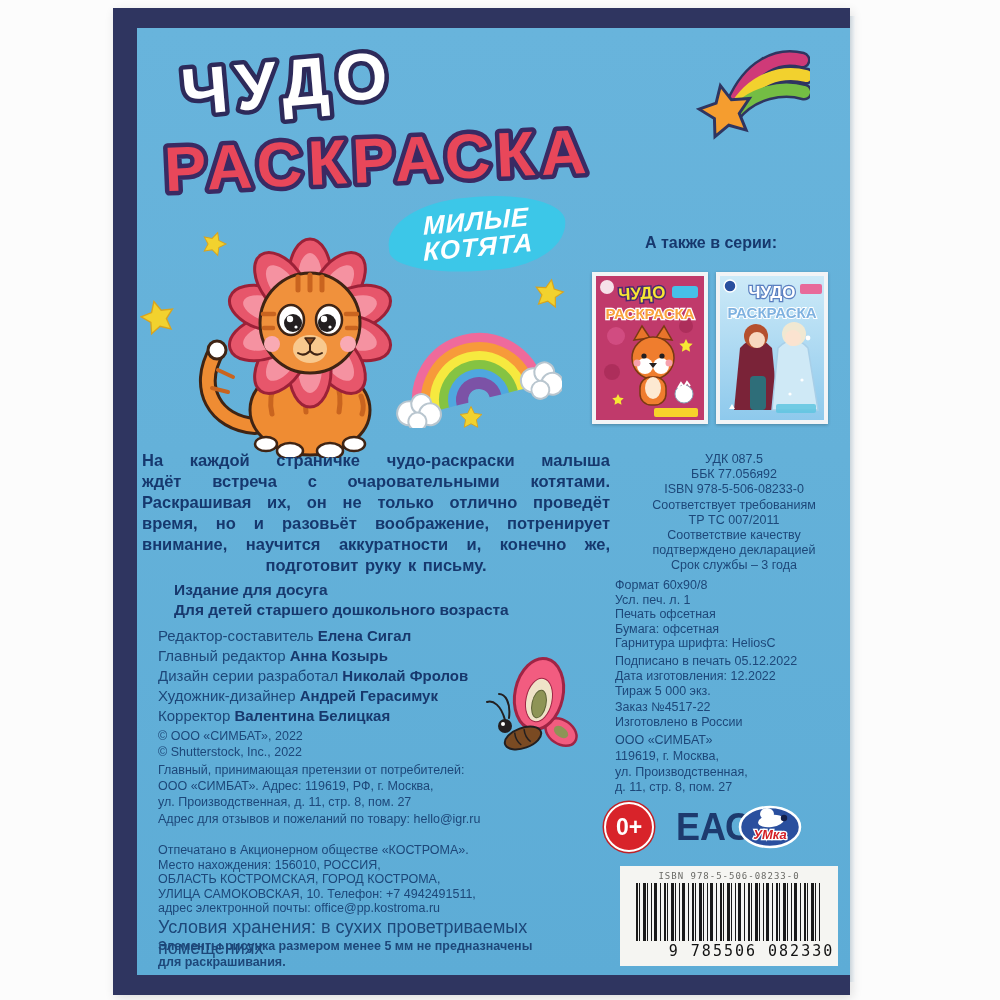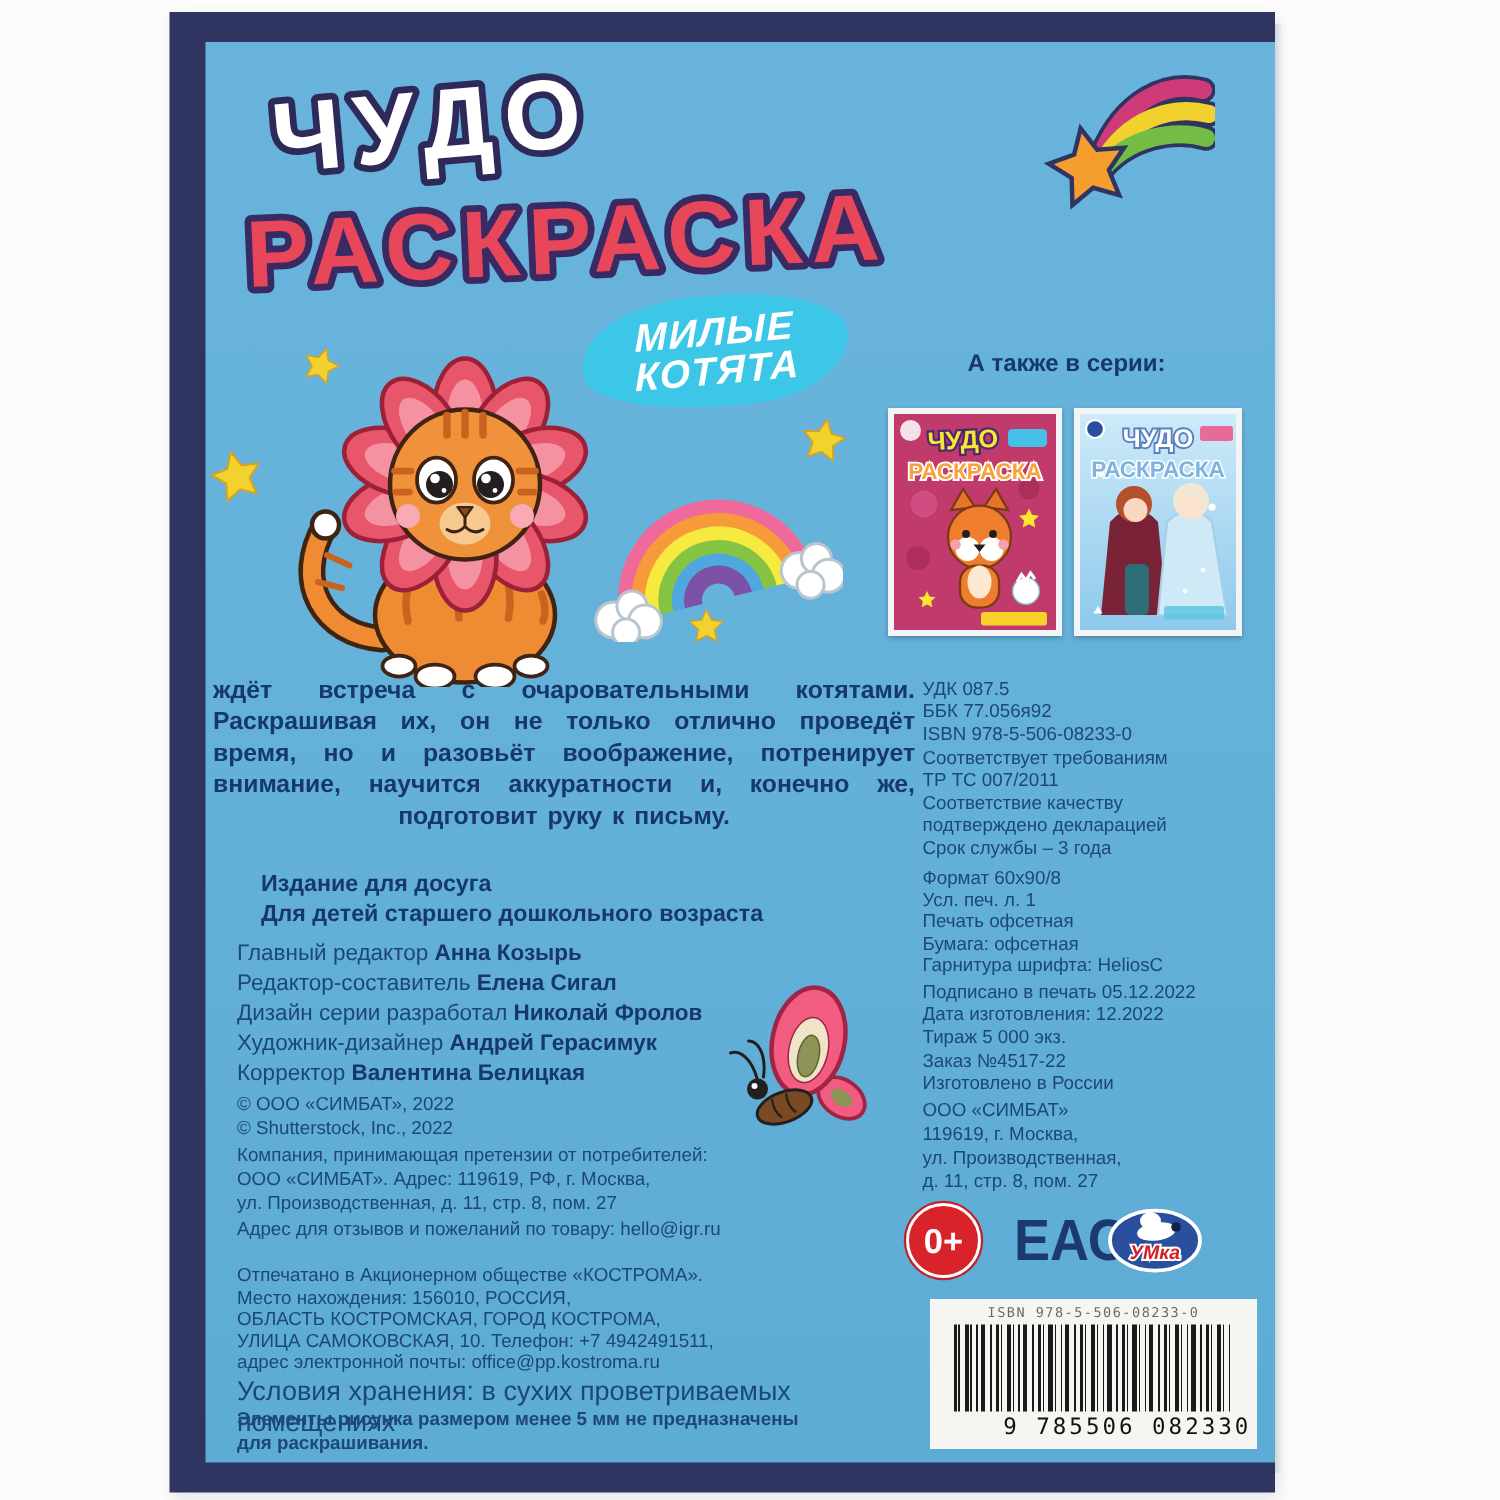--- a/index.html
+++ b/index.html
@@ -42,21 +42,21 @@
 
   
   #series-heading{left:600px;top:234px;width:222px;text-align:center;
                   font-weight:bold;font-size:16px;color:#17386d;}
   .thumb{border:4px solid #f2f4f6;box-shadow:0 1px 3px rgba(0,0,0,.25);}
   #thumb1{left:592px;top:272px;width:108px;height:144px;}
   #thumb2{left:716px;top:272px;width:104px;height:144px;}
 
   
   .rcol{left:615px;width:238px;color:#1d4779;font-size:12.5px;}
-  #rblock1{top:452px;line-height:15.2px;}
+  #rblock1{top:452px;line-height:15.2px;text-align:center;}
   #rblock2{top:578px;line-height:14.6px;}
   #rblock3{top:654px;line-height:15.2px;}
   #rblock4{top:733px;line-height:15.8px;}
 
   
   #age-badge{left:604px;top:802px;width:46px;height:46px;border-radius:50%;
              background:#d8232a;border:2.5px solid #fff;box-shadow:0 0 0 1.5px #c02026;
              display:flex;align-items:center;justify-content:center;
              color:#fff;font-weight:bold;font-size:23px;}
   #eac-mark{left:676px;top:806px;font-weight:800;font-size:36px;color:#1d3a6e;
@@ -231,44 +231,45 @@
       <g fill="#ffffff" stroke="#b9c6cf" stroke-width="2">
         <circle cx="140" cy="102" r="12"></circle>
           <circle cx="153" cy="97" r="10"></circle>
           <circle cx="158" cy="110" r="11"></circle>
           <circle cx="145" cy="113" r="9"></circle>
       </g>
     </g>
   </svg>
 
   <div class="abs" id="descr">
+      <div class="dl">На каждой страничке чудо-раскраски малыша</div>
       <div class="dl">ждёт встреча с очаровательными котятами.</div>
       <div class="dl">Раскрашивая их, он не только отлично проведёт</div>
       <div class="dl">время, но и разовьёт воображение, потренирует</div>
       <div class="dl">внимание, научится аккуратности и, конечно же,</div>
       <div class="dl last">подготовит руку к письму.</div>
     </div>
 
   <div class="abs lcol" id="edition">
       <div>Издание для досуга</div>
       <div>Для детей старшего дошкольного возраста</div>
     </div>
   <div class="abs lcol" id="credits">
+      <div><span>Редактор-составитель </span><b>Елена Сигал</b></div>
       <div><span>Главный редактор </span><b>Анна Козырь</b></div>
-      <div><span>Редактор-составитель </span><b>Елена Сигал</b></div>
       <div><span>Дизайн серии разработал </span><b>Николай Фролов</b></div>
       <div><span>Художник-дизайнер </span><b>Андрей Герасимук</b></div>
       <div><span>Корректор </span><b>Валентина Белицкая</b></div>
     </div>
   <div class="abs lcol" id="copyright">
       <div>© ООО «СИМБАТ», 2022</div>
       <div>© Shutterstock, Inc., 2022</div>
     </div>
   <div class="abs lcol" id="claims">
-      <div>Компания, принимающая претензии от потребителей:</div>
+      <div>Главный, принимающая претензии от потребителей:</div>
       <div>ООО «СИМБАТ». Адрес: 119619, РФ, г. Москва,</div>
       <div>ул. Производственная, д. 11, стр. 8, пом. 27</div>
     </div>
   <div class="abs lcol" id="feedback">Адрес для отзывов и пожеланий по товару: hello@igr.ru</div>
   <div class="abs lcol" id="printing">
       <div>Отпечатано в Акционерном обществе «КОСТРОМА».</div>
       <div>Место нахождения: 156010, РОССИЯ,</div>
       <div>ОБЛАСТЬ КОСТРОМСКАЯ, ГОРОД КОСТРОМА,</div>
       <div>УЛИЦА САМОКОВСКАЯ, 10. Телефон: +7 4942491511,</div>
       <div>адрес электронной почты: office@pp.kostroma.ru</div>

